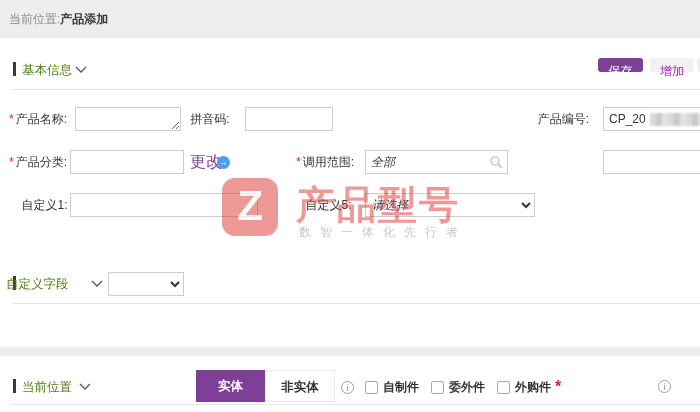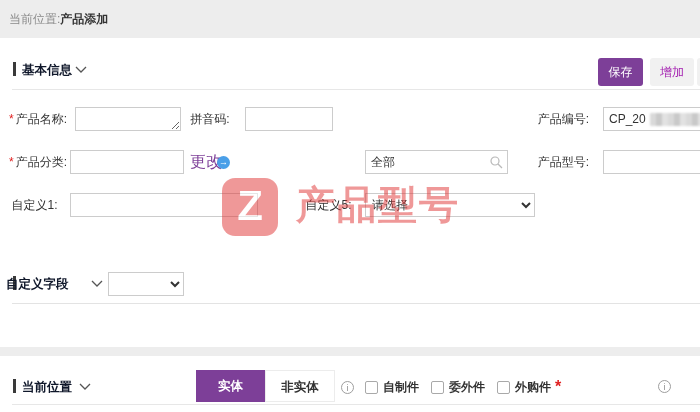--- a/index.html
+++ b/index.html
@@ -5,32 +5,32 @@
   html,body{margin:0;padding:0;}
   body{font-family:"Liberation Sans","DejaVu Sans",sans-serif;color:#333;}
   #app{position:relative;width:700px;height:412px;background:#fff;overflow:hidden;}
   .abs{position:absolute;}
   
   .crumb-bar{left:0;top:0;width:700px;height:38px;background:#ededed;line-height:38px;font-size:12px;padding-left:9px;box-sizing:border-box;}
   .crumb-prefix{color:#8a8a8a;}
   .crumb-current{color:#333;font-weight:bold;}
   
   .sec-bar{width:3px;height:14px;background:#3a3a3a;}
-  .sec-title{font-size:12.5px;font-weight:bold;color:#0f172a;white-space:nowrap;}
+  .sec-title{font-size:12.5px;font-weight:normal;color:#4d7c0f;white-space:nowrap;}
   .chev{display:block;}
   .divider{height:1px;background:#e7e7e7;}
   
-  .btn{height:28px;font-size:12px;border:none;border-radius:3px;cursor:pointer;line-height:26px;text-align:center;padding:0;box-sizing:border-box;}
+  .btn{height:14px;font-size:12px;border:none;border-radius:3px;cursor:pointer;line-height:26px;text-align:center;padding:0;box-sizing:border-box;}
   .btn-primary{background:#7d3f98;color:#fff;}
   .btn-plain{background:#f1f1f1;color:#a21caf;}
   
   .lbl{font-size:12px;color:#333;line-height:24px;white-space:nowrap;}
   .r{text-align:center;}
   .req{color:#e02020;margin-right:2px;}
-  .txt{height:24px;border:1px solid #ccc;box-sizing:border-box;font-size:12px;color:#333;padding:0 5px;background:#fff;font-family:inherit;}
+  .txt{height:24px;border:1px solid #ccc;box-sizing:border-box;font-size:12px;color:#333;padding:0 5px;background:#fff;font-family:inherit;font-style:italic;}
   textarea.txt{padding:3px 5px;height:24px;}
   select.txt{padding:0 2px;}
   .fake-input{height:24px;border:1px solid #ccc;box-sizing:border-box;background:#fff;display:flex;align-items:center;padding:0 5px;font-size:12px;}
   .redact{display:inline-block;width:52px;height:13px;margin-left:4px;background:repeating-linear-gradient(90deg,#d9d9d9 0 6px,#c9c9c9 6px 12px,#e2e2e2 12px 18px);filter:blur(1.2px);border-radius:1px;}
   .link{color:#7d3f98;font-size:16px;line-height:24px;cursor:pointer;text-decoration:none;}
   .circle-arrow{width:13px;height:13px;border-radius:50%;background:#4a9fe8;color:#fff;font-size:9px;line-height:13px;text-align:center;display:inline-block;}
   .search-ic{pointer-events:none;}
   
   .wm{pointer-events:none;opacity:.5;z-index:50;}
   .wm-logo{width:56px;height:58px;background:#e03434;border-radius:13px;color:#fff;font-weight:bold;font-size:42px;line-height:56px;text-align:center;}
@@ -75,38 +75,39 @@
   <div class="abs lbl r" style="left:530px;top:107px;width:67px;">产品编号:</div>
   <div class="abs fake-input" style="left:603px;top:107px;width:110px;">
     <span>CP_20</span>
     <span class="redact"></span>
   </div>
 
   <div class="abs lbl r" style="left:4px;top:150px;width:68px;"><span class="req">*</span><span>产品分类:</span></div>
   <input class="abs txt" style="left: 70px; top: 150px; width: 114px;">
   <a class="abs link" style="left:190px;top:150px;">更改</a>
   <span class="abs circle-arrow" style="left:217px;top:156px;">→</span>
+  <div class="abs lbl r" style="left:290px;top:150px;width:70px;"><span class="req">*</span><span>调用范围:</span></div>
   <input class="abs txt" style="left: 365px; top: 150px; width: 143px; padding-right: 20px;" value="全部">
   <svg class="abs search-ic" style="left:490px;top:156px;" width="13" height="13">
       <circle cx="5" cy="5" r="4" fill="none" stroke="#b9b9b9" stroke-width="1.2"></circle>
       <line x1="8" y1="8" x2="12" y2="12" stroke="#b9b9b9" stroke-width="1.2"></line>
     </svg>
-  <div class="abs lbl r" style="left:530px;top:150px;width:67px;">产品型号:</div>
   <input class="abs txt" style="left: 603px; top: 150px; width: 110px;">
 
-  <div class="abs lbl r" style="left:6px;top:193px;width:57px;">自定义1:</div>
+  <div class="abs lbl r" style="left:16px;top:193px;width:57px;">自定义1:</div>
   <input class="abs txt" style="left: 70px; top: 193px; width: 188px;">
   <div class="abs lbl r" style="left:300px;top:193px;width:57px;">自定义5:</div>
   <select class="abs txt" style="left:365px;top:193px;width:170px;">
     <option>请选择</option>
   </select>
 
   <div class="abs wm" style="left:222px;top:176px;width:260px;height:64px;">
     <div class="abs wm-logo" style="left:0;top:2px;">Z</div>
     <div class="abs wm-title" style="left:74px;top:2px;">产品型号</div>
+    <div class="abs wm-tag" style="left:77px;top:48px;">数智一体化先行者</div>
   </div>
 
   <div class="abs sec-bar" style="left:13px;top:276px;"></div>
   <div class="abs sec-title" style="left:6px;top:276px;">自定义字段</div>
   <svg class="abs chev" style="left:91px;top:280px;" width="12" height="8">
       <polyline points="1,1 6,6 11,1" fill="none" stroke="#555" stroke-width="1.3"></polyline>
     </svg>
   <select class="abs txt" style="left:108px;top:272px;width:76px;">
     <option></option>
   </select>

